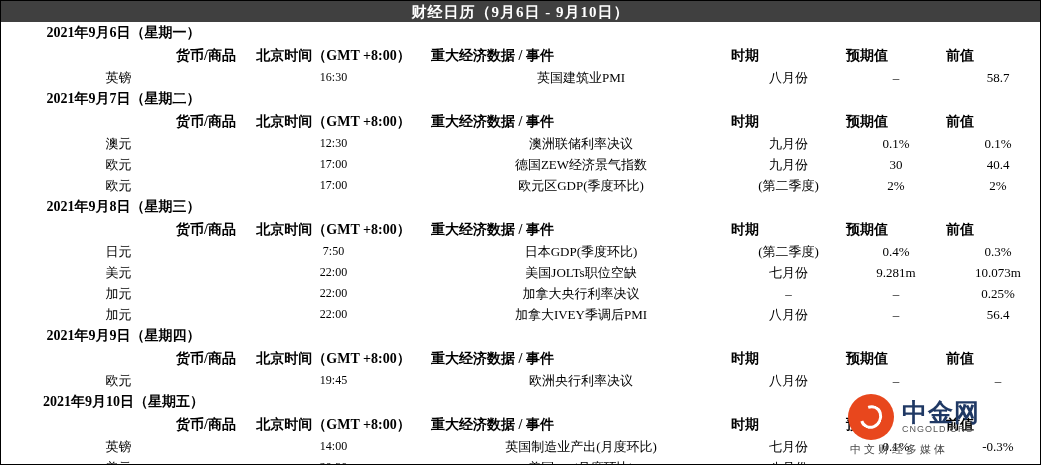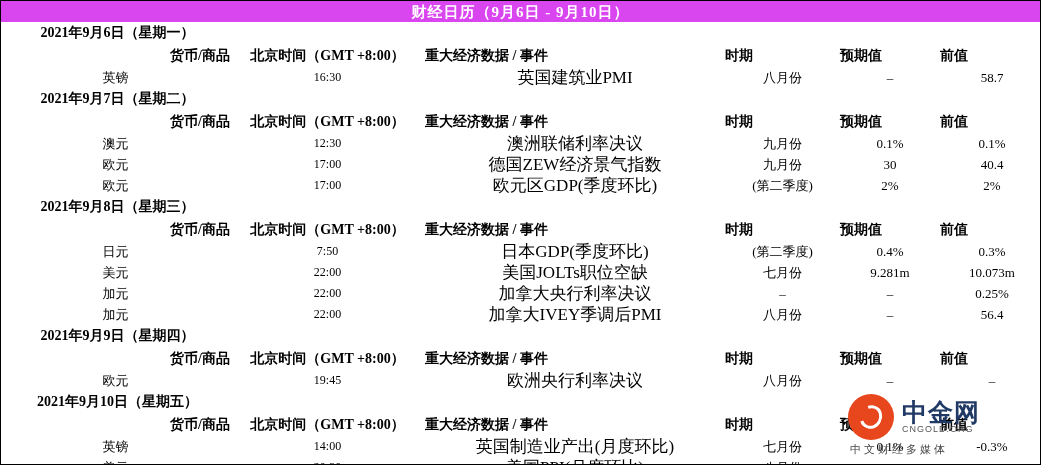--- a/index.html
+++ b/index.html
@@ -13,21 +13,21 @@
   .page {
     width: 1041px;
     height: 465px;
     position: relative;
     background: #ffffff;
     border: 1px solid #000000;
     box-sizing: border-box;
     overflow: hidden;
   }
   .title-bar {
-    background: #d946ef;
+    background: #404040;
     color: #ffffff;
     text-align: center;
     font-weight: bold;
     font-size: 15px;
     letter-spacing: 1px;
     padding: 4px 0 5px 0;
     height: 21px;
     box-sizing: border-box;
     line-height: 15px;
   }
@@ -51,21 +51,21 @@
 
   tr.day-row td {
     font-weight: bold;
     font-size: 14px;
     color: #000000;
     height: 22px;
     line-height: 22px;
   }
   tr.day-row .c-date {
     text-align: center;
-    padding-left: 4px;
+    padding-left: 10px;
     margin-left: 24px;
   }
   tr.head-row td {
     font-weight: bold;
     font-size: 14px;
     color: #000000;
     height: 23px;
     line-height: 23px;
     text-align: left;
   }
@@ -74,21 +74,21 @@
   tr.head-row .c-event { }
   tr.data-row td {
     font-size: 13px;
     height: 21px;
     line-height: 21px;
     text-align: center;
     color: #000000;
   }
   tr.data-row .c-date { font-size: 13px; }
   tr.data-row .c-time { font-size: 12px; }
-  tr.data-row .c-event { font-size: 17px; }
+  tr.data-row .c-event { font-size: 13px; }
   .red { color: #ff0000; }
   .black { color: #000000; }
 
   
   .logo {
     position: absolute;
     right: 12px;
     bottom: 8px;
     width: 180px;
     height: 62px;

